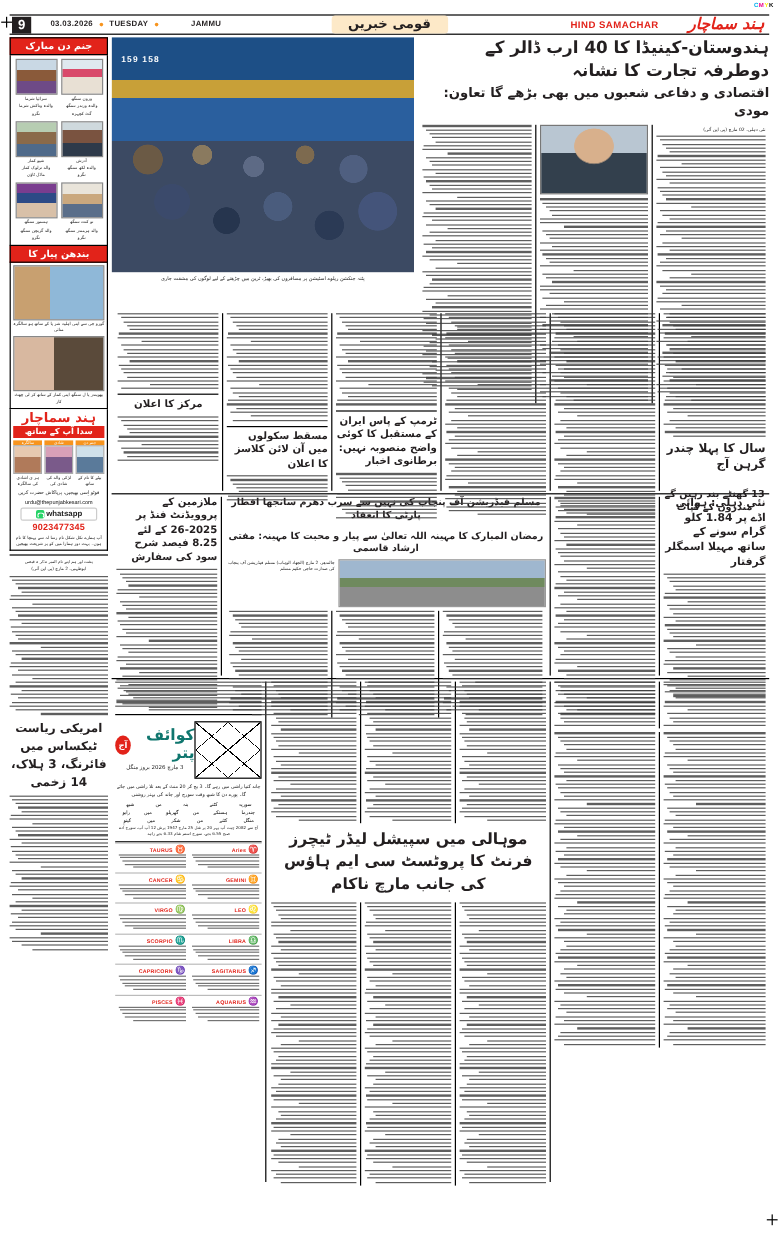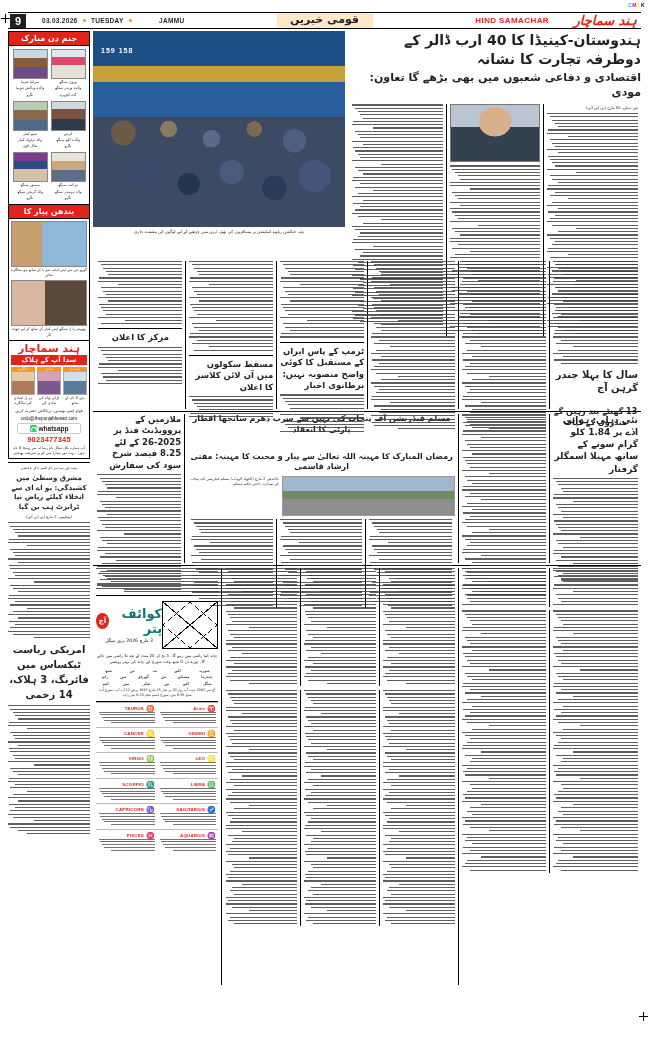--- a/index.html
+++ b/index.html
@@ -218,21 +218,21 @@
     <div class="sb-title" style="border-top:none;">بندھن پیار کا</div>
     <div class="sb-box">
       <div class="couple" style="background:linear-gradient(90deg,#c8a070 0 40%,#8fb8d8 40% 100%)"></div>
       <div class="kidname">گورو جی سے اپنی اہلیہ شر یا کے ساتھ ہو سالگرہ منائی</div>
       <div class="couple" style="margin-top:2px;background:linear-gradient(90deg,#d8b8a0 0 45%,#5a4a3a 45% 100%)"></div>
       <div class="kidname">بھوپندر پا ل سنگھ اپنی کمار کے ساتھ کر لی چھٹ کار</div>
     </div>
 
     <div class="ad-hs">
       <div class="ad-hs-logo">ہند سماچار</div>
-      <div class="ad-hs-sub">سدا آپ کے ہلاک</div>
+      <div class="ad-hs-sub">سدا آپ کے ساتھ</div>
       <div class="ad-row">
         <div>
           <div class="ad-lbl">سالگرہ</div>
           <div class="ad-img" style="background:linear-gradient(#e7c9b0 0 40%,#b07a5a 40% 100%)"></div>
           <div class="kidname">ہر ی اشادی کی سالگرہ</div>
         </div>
         <div>
           <div class="ad-lbl">شادی</div>
           <div class="ad-img" style="background:linear-gradient(#d8a0b8 0 40%,#7a5a8a 40% 100%)"></div>
           <div class="kidname">لڑکی والد کی شادی کی</div>
@@ -248,21 +248,20 @@
       <div class="wa-pill">
         <span class="wa-ic"></span>
         <span class="wa-txt">whatsapp</span>
       </div>
       <div class="wa-num">9023477345</div>
       <div class="kidname" style="font-size:3.6px;margin-top:2px;">آپ ہمارے نکل شکل نام رسا لہ سے پہنچا کا نام ہوں۔ بہت دور ہمارا میں کو پر شریعت بھیجیں</div>
     </div>
 
     <div style="border-top:1px solid #000;margin-top:3px;padding-top:2px;">
       <div class="kidname" style="font-size:3.4px;">پشت اور ہم اپنے نام المبر تذکر ہ قبضی</div>
-      <div class="uh uh-xs" style="font-size:7px;margin:3px 0;">مشرق وسطیٰ میں کشیدگی: یو اے ای سے انخلاء کیلئے ریاض نیا ٹرانزٹ ہب بن گیا</div>
       <div class="kidname" style="font-size:3.6px;">ابوظہبی، 2 مارچ (پی این آئی)</div>
       <div class="col-text" style="margin-top:2px;">
         <span class="tx s1"></span>
           <span class="tx s4"></span>
           <span class="tx s2"></span>
           <span class="tx s6"></span>
         <span class="tx s3"></span>
           <span class="tx s8"></span>
           <span class="tx s1"></span>
           <span class="tx s5"></span>
@@ -946,21 +945,21 @@
             <span class="tx s7"></span>
           <span class="tx s1"></span>
             <span class="tx s6"></span>
             <span class="tx s3"></span>
             <span class="tx s2"></span>
         </div>
       </div>
 
       <div class="colx colsep" style="width:50%;">
         <div class="uh" style="font-size:8px;">مسلم فیڈریشن آف پنجاب کی نہیں سے سرب دھرم سانجھا افطار پارٹی کا انعقاد</div>
-        <div class="uh" style="font-size:8px;margin-top:16px;">رمضان المبارک کا مہینہ اللہ تعالیٰ سے پیار و محبت کا مہینہ: مفتی ارشاد قاسمی</div>
+        <div class="uh" style="font-size:8px;margin-top:6px;">رمضان المبارک کا مہینہ اللہ تعالیٰ سے پیار و محبت کا مہینہ: مفتی ارشاد قاسمی</div>
         <div style="display:flex;direction:rtl;margin-top:3px;">
           <div style="width:66%;padding-left:3px;">
             <div class="mini-photo"></div>
           </div>
           <div style="width:34%;">
             <div class="kidname" style="font-size:3.6px;text-align:right;">جالندھر، 2 مارچ (الجھاد الوہاب) مسلم فیڈریشن آف پنجاب کی صدارت حاجی حکیم مسلم</div>
           </div>
         </div>
         <div style="display:flex;direction:rtl;margin-top:3px;">
           <div class="colx" style="width:33.3%;">
@@ -1427,20 +1426,21 @@
                 <span class="tx s3"></span>
                 <span class="tx s8"></span>
                 <span class="tx s6"></span>
               <span class="tx s4"></span>
                 <span class="tx s1"></span>
                 <span class="tx s2"></span>
                 <span class="tx s7"></span>
             </div>
           </div>
         </div>
+        <div class="uh" style="font-size:13px;margin-top:5px;padding:0 4px;line-height:1.45;">موہالی میں سپیشل لیڈر ٹیچرز فرنٹ کا پروٹسٹ سی ایم ہاؤس کی جانب مارچ ناکام</div>
         <div style="display:flex;direction:rtl;margin-top:4px;">
           <div class="colx" style="width:33.3%;">
             <div class="col-text">
               <span class="tx s1"></span>
                 <span class="tx s4"></span>
                 <span class="tx s2"></span>
                 <span class="tx s6"></span>
               <span class="tx s3"></span>
                 <span class="tx s8"></span>
                 <span class="tx s1"></span>

